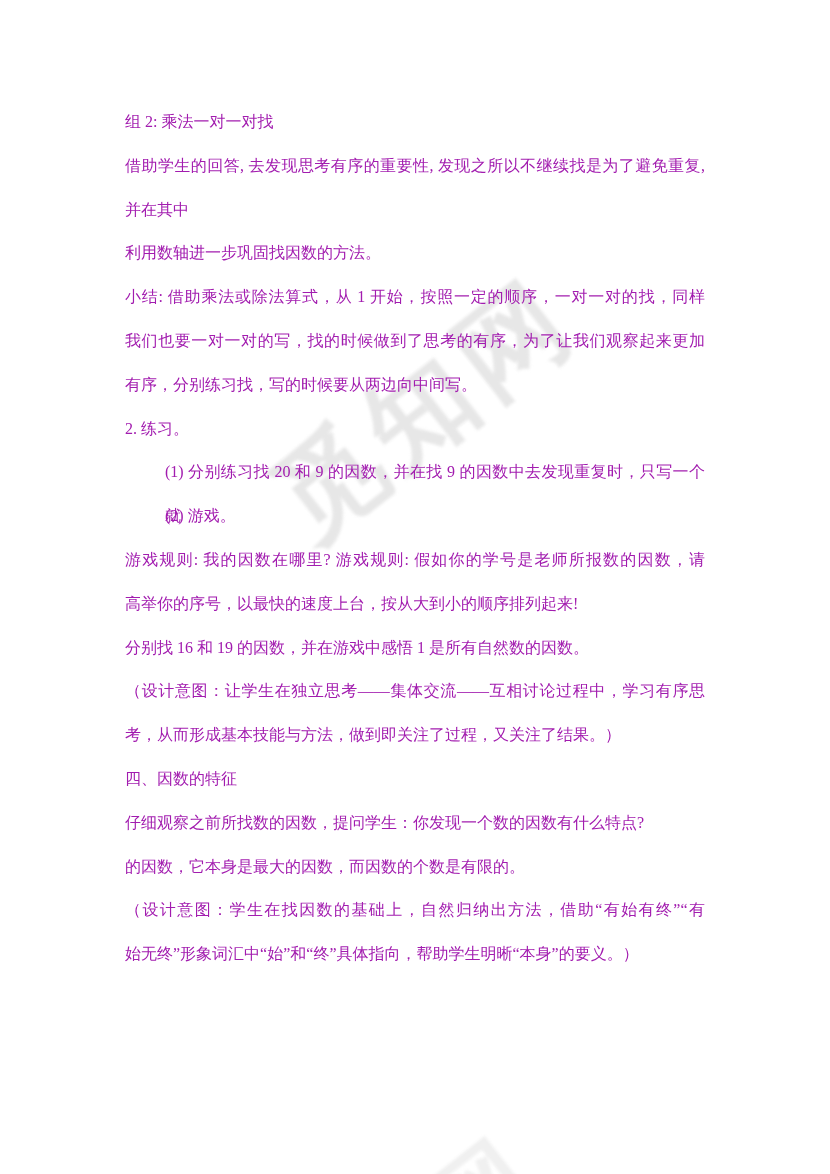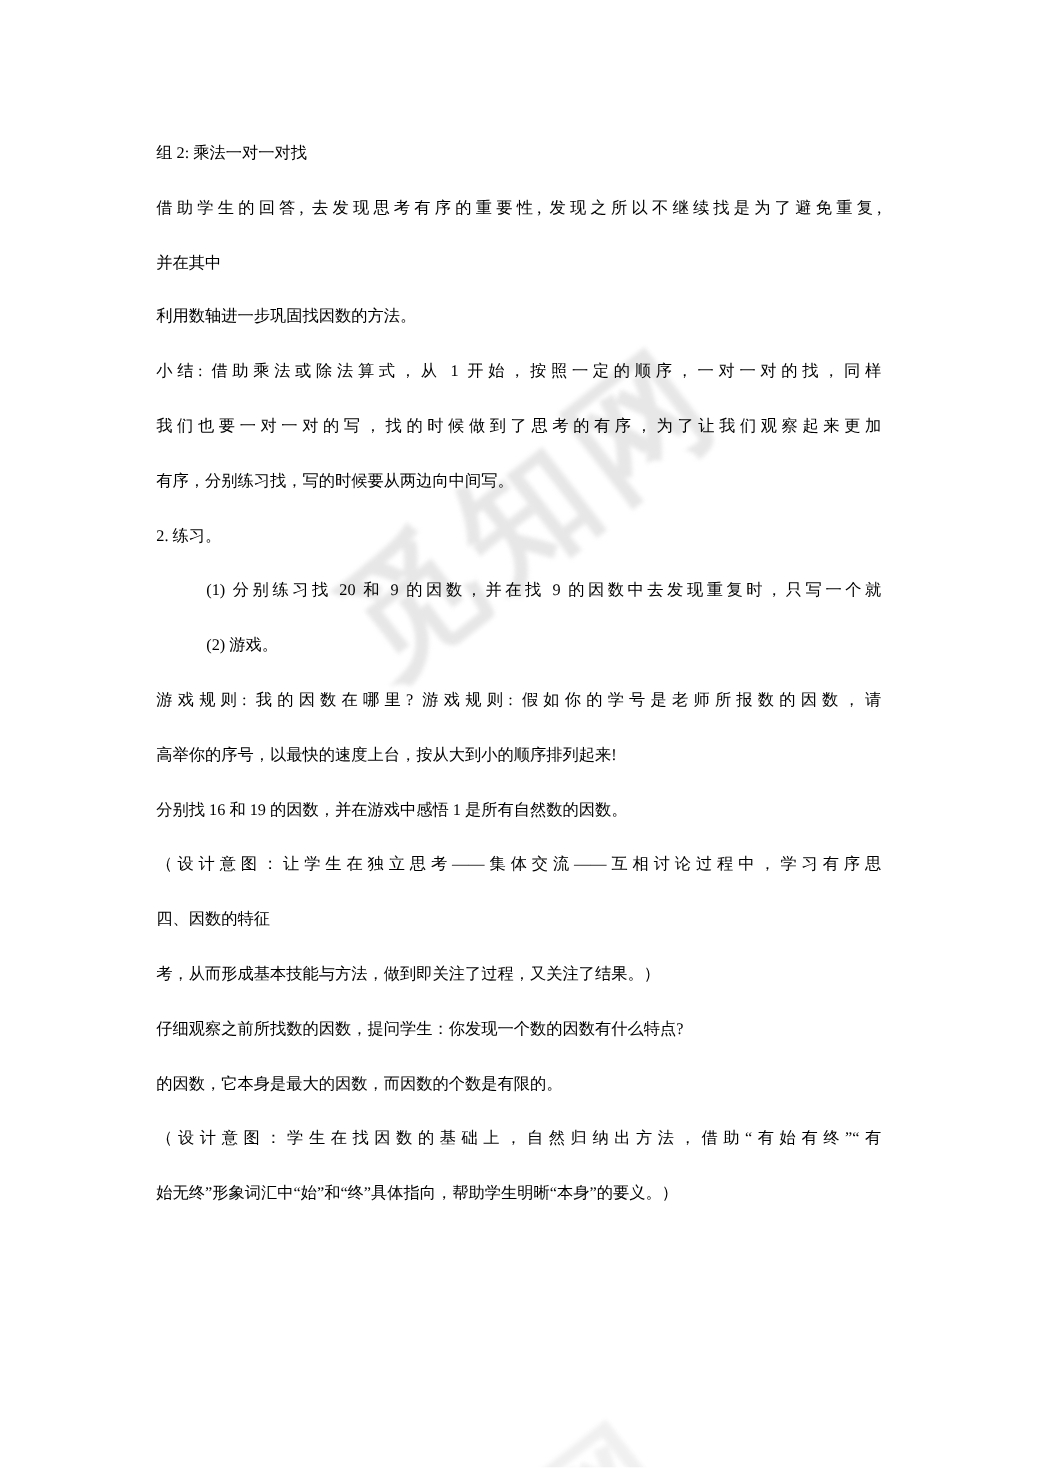--- a/index.html
+++ b/index.html
@@ -38,22 +38,22 @@
   .content {
     position: absolute;
     left: 125px;
     top: 100px;
     width: 580px;
     z-index: 1;
   }
   .line {
     height: 43.8px;
     line-height: 43.8px;
-    font-size: 13px;
-    color: #000000;
+    font-size: 16px;
+    color: #a21caf;
     white-space: normal;
     overflow: visible;
   }
   .line.fill {
     text-align: justify;
     text-align-last: justify;
   }
   .line.ind {
     padding-left: 6px;
     margin-left: 34px;
@@ -73,20 +73,20 @@
       <div class="line fill">小结: 借助乘法或除法算式，从 1 开始，按照一定的顺序，一对一对的找，同样</div>
       <div class="line fill">我们也要一对一对的写，找的时候做到了思考的有序，为了让我们观察起来更加</div>
       <div class="line">有序，分别练习找，写的时候要从两边向中间写。</div>
       <div class="line">2. 练习。</div>
       <div class="line fill ind">(1) 分别练习找 20 和 9 的因数，并在找 9 的因数中去发现重复时，只写一个就</div>
       <div class="line ind">(2) 游戏。</div>
       <div class="line fill">游戏规则: 我的因数在哪里? 游戏规则: 假如你的学号是老师所报数的因数，请</div>
       <div class="line">高举你的序号，以最快的速度上台，按从大到小的顺序排列起来!</div>
       <div class="line">分别找 16 和 19 的因数，并在游戏中感悟 1 是所有自然数的因数。</div>
       <div class="line fill">（设计意图：让学生在独立思考——集体交流——互相讨论过程中，学习有序思</div>
+      <div class="line">考，从而形成基本技能与方法，做到即关注了过程，又关注了结果。）</div>
       <div class="line">四、因数的特征</div>
-      <div class="line">考，从而形成基本技能与方法，做到即关注了过程，又关注了结果。）</div>
       <div class="line">仔细观察之前所找数的因数，提问学生：你发现一个数的因数有什么特点?</div>
       <div class="line">的因数，它本身是最大的因数，而因数的个数是有限的。</div>
       <div class="line fill">（设计意图：学生在找因数的基础上，自然归纳出方法，借助“有始有终”“有</div>
       <div class="line">始无终”形象词汇中“始”和“终”具体指向，帮助学生明晰“本身”的要义。）</div>
     </div>
 </div>
 
 </body></html>

